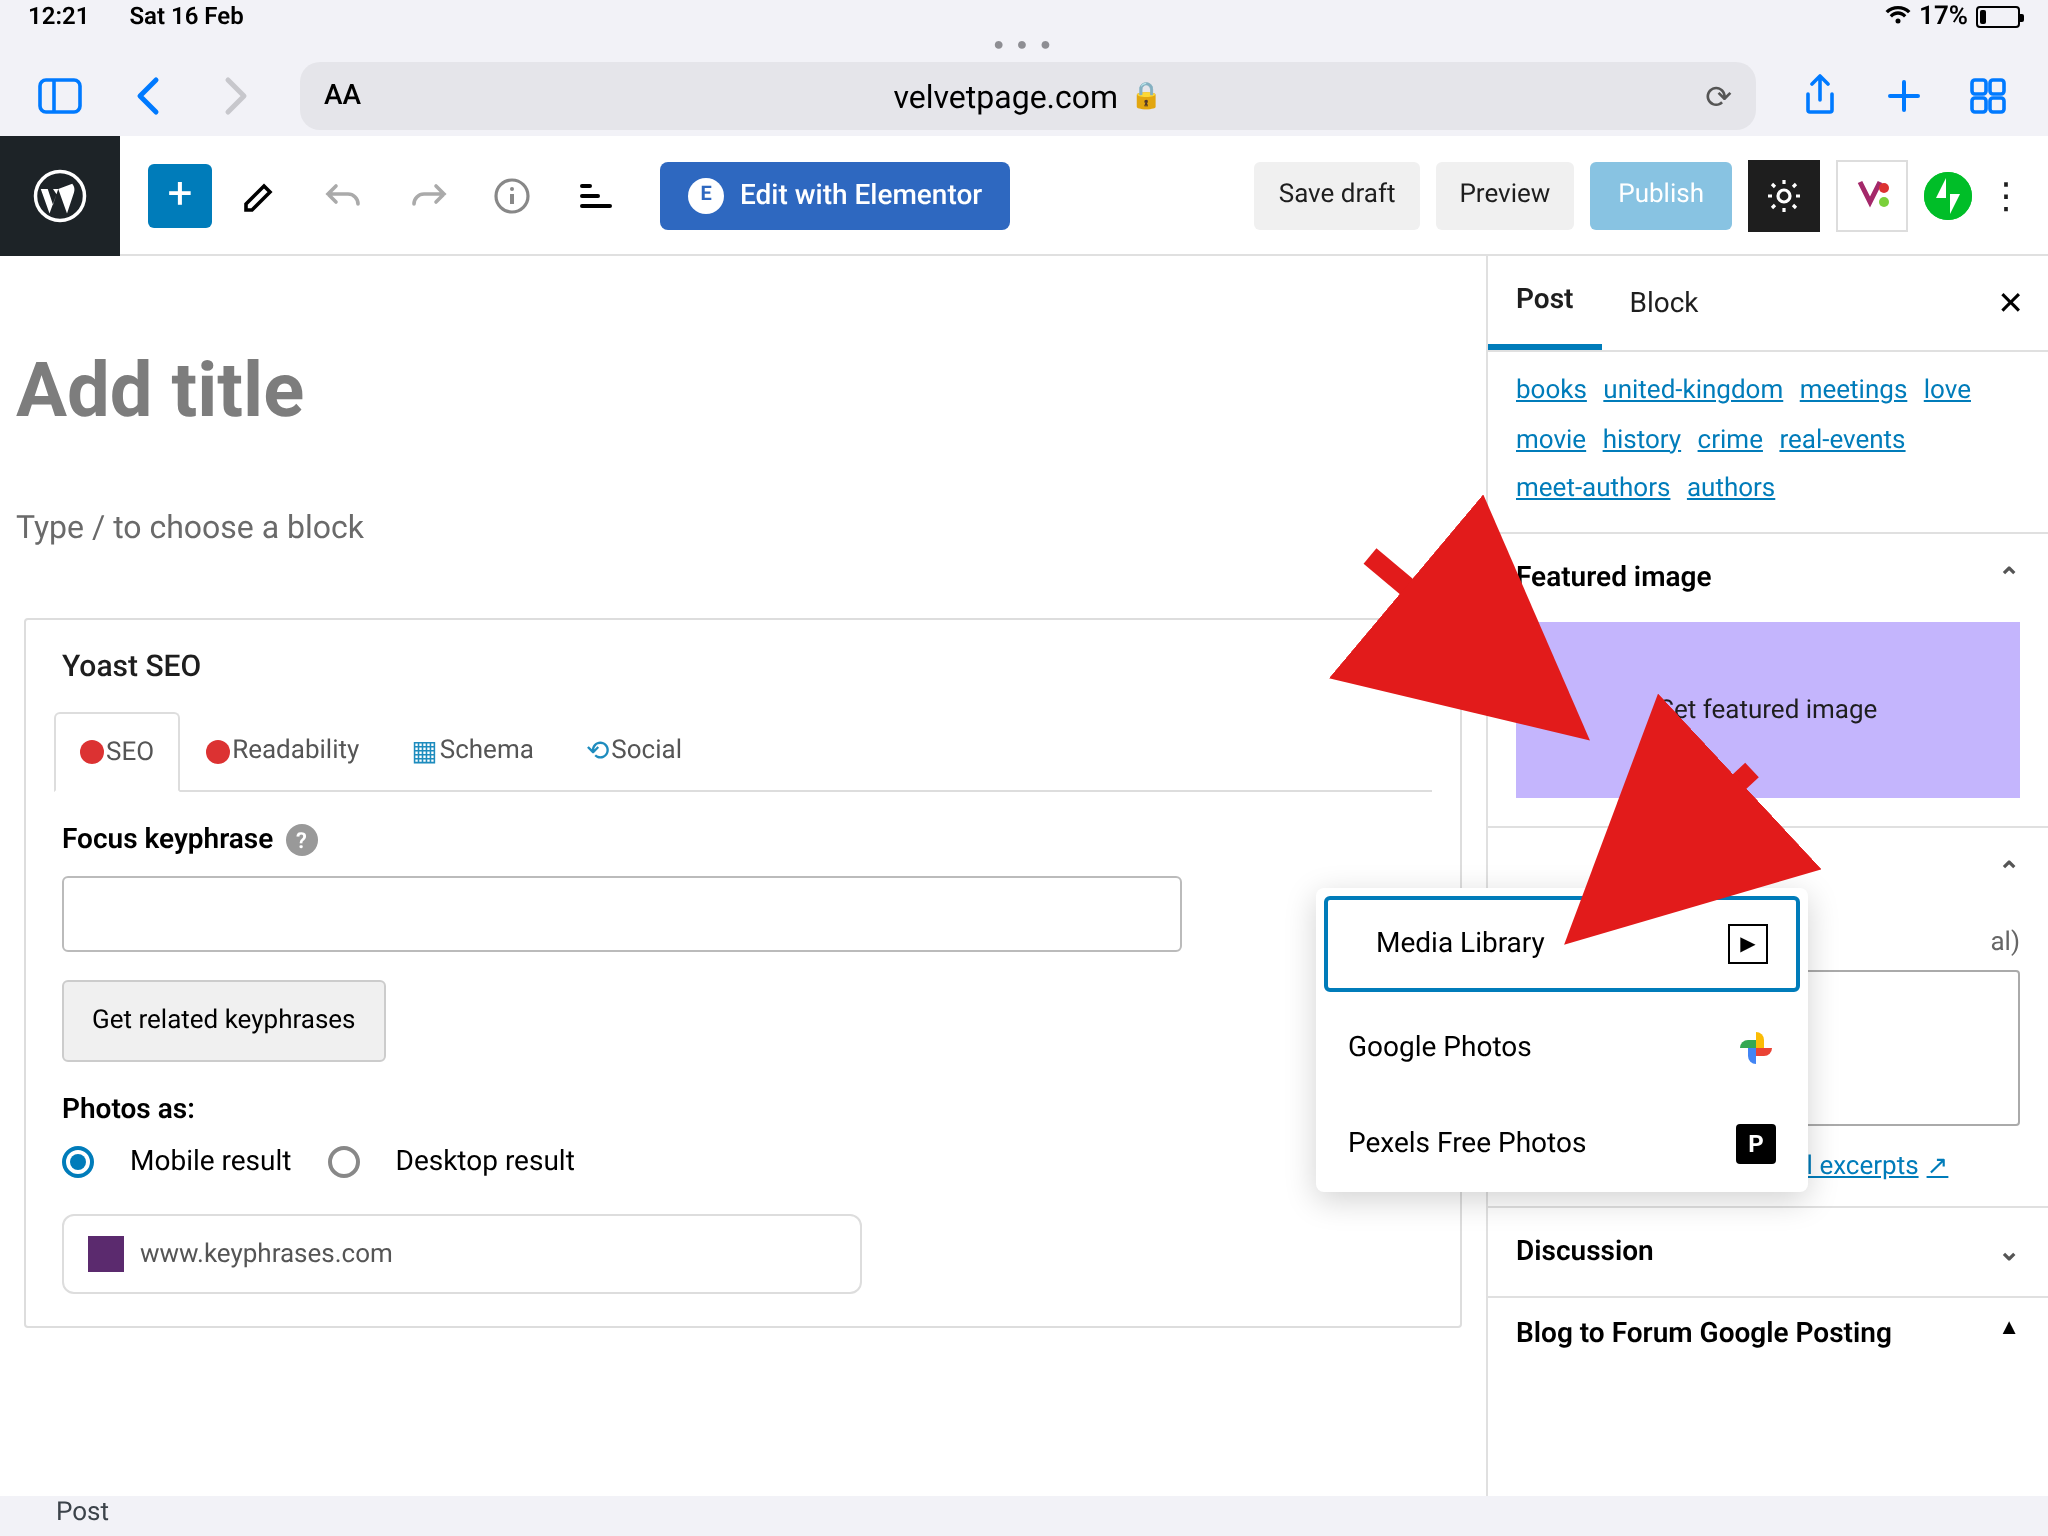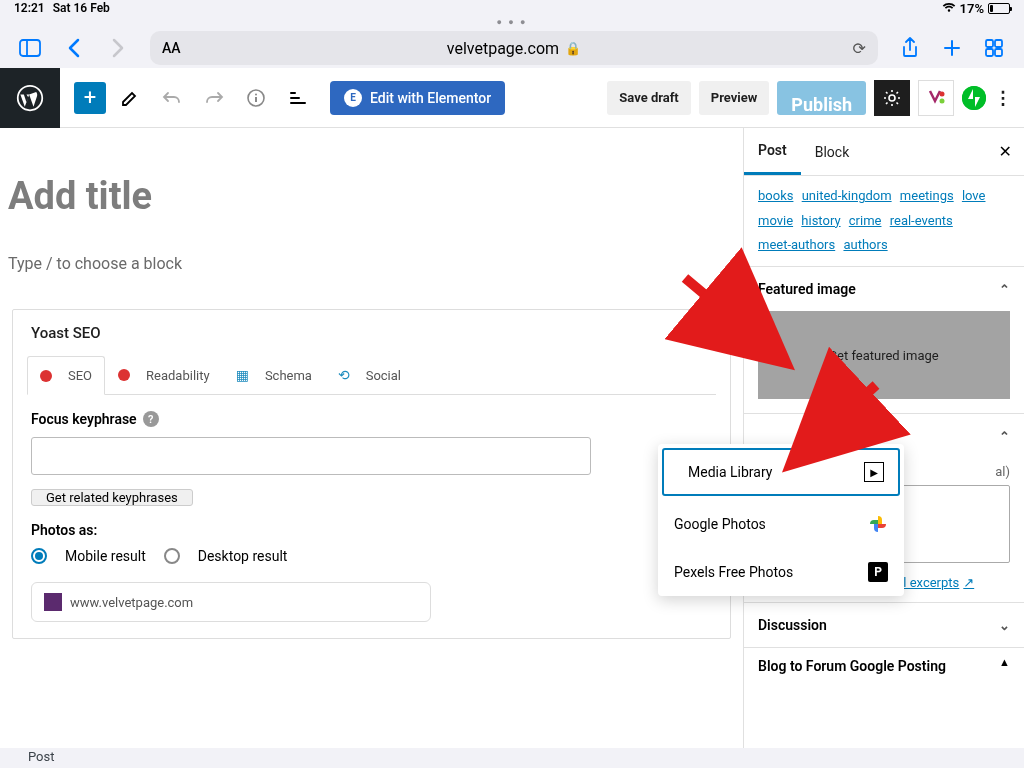--- a/index.html
+++ b/index.html
@@ -1,20 +1,20 @@
 <!DOCTYPE html>
 <html><head>
 <meta charset="utf-8">
 <style>
 * { margin: 0; padding: 0; box-sizing: border-box; font-family: -apple-system, BlinkMacSystemFont, "Segoe UI", Roboto, sans-serif; }
 body { width: 1024px; height: 768px; background: #f2f2f7; overflow: hidden; position: relative; }
 
 
 .status-bar { height: 16px; display: flex; justify-content: space-between; align-items: center; padding: 0 14px; font-size: 12px; font-weight: 600; }
-.status-left { display: flex; gap: 8px; align-items: flex-end; }
+.status-left { display: flex; gap: 20px; align-items: flex-end; }
 .status-right { display: flex; align-items: center; gap: 4px; }
 .wifi-icon { width: 14px; height: 10px; }
 .battery { width: 22px; height: 11px; border: 1px solid #000; border-radius: 2px; position: relative; }
 .battery::after { content: ""; position: absolute; right: -3px; top: 3px; width: 2px; height: 4px; background: #000; border-radius: 0 1px 1px 0; }
 .battery-fill { position: absolute; left: 1px; top: 1px; bottom: 1px; width: 17%; background: #000; border-radius: 1px; }
 
 
 .pill-row { height: 12px; display: flex; justify-content: center; align-items: center; }
 .pill { color: #8e8e93; font-size: 9px; letter-spacing: 2px; }
 
@@ -30,69 +30,69 @@
 
 
 .wp-top { height: 60px; background: #fff; display: flex; align-items: center; border-bottom: 1px solid #e0e0e0; }
 .wp-logo { width: 60px; height: 60px; background: #1d2327; display: flex; align-items: center; justify-content: center; }
 .wp-logo svg { width: 28px; height: 28px; }
 .wp-tools { display: flex; align-items: center; gap: 6px; padding: 0 14px; }
 .wp-icon-btn { width: 36px; height: 36px; display: flex; align-items: center; justify-content: center; border-radius: 3px; color: #1e1e1e; }
 .wp-add { background: #007cba; color: #fff; width: 32px; height: 32px; border-radius: 3px; display: flex; align-items: center; justify-content: center; font-size: 22px; }
 .wp-elementor { background: #2e68c0; color: #fff; height: 34px; padding: 0 14px; border-radius: 4px; display: flex; align-items: center; gap: 8px; font-size: 14px; font-weight: 500; margin-left: 8px; }
 .wp-elementor .ic { width: 18px; height: 18px; background: #fff; border-radius: 50%; display: flex; align-items: center; justify-content: center; color: #2e68c0; font-size: 10px; font-weight: bold; }
-.wp-top-right { margin-left: auto; display: flex; align-items: center; gap: 8px; padding-right: 12px; font-weight: bold; }
+.wp-top-right { margin-left: auto; display: flex; align-items: center; gap: 8px; padding-right: 12px; }
 .wp-grey-btn { background: #f0f0f0; color: #1e1e1e; height: 34px; padding: 0 12px; border-radius: 3px; display: flex; align-items: center; font-size: 13px; }
-.wp-blue-btn { background: #88c3e2; color: #fff; height: 34px; padding: 0 14px; border-radius: 3px; display: flex; align-items: flex-end; font-size: 18px; }
+.wp-blue-btn { background: #88c3e2; color: #fff; height: 34px; padding: 0 14px; border-radius: 3px; display: flex; align-items: center; font-size: 13px; }
 .wp-gear-box { width: 36px; height: 36px; background: #1e1e1e; display: flex; align-items: center; justify-content: center; }
 .wp-yoast { width: 36px; height: 36px; display: flex; align-items: center; justify-content: center; border: 1px solid #ddd; }
 .wp-jet { width: 24px; height: 24px; background: #00be28; border-radius: 50%; }
 .wp-more { font-size: 18px; color: #1e1e1e; }
 
 
 .main { display: flex; height: 620px; background: #fff; }
 .editor { flex: 1; padding: 0; overflow: hidden; position: relative; border-right: 1px solid #e0e0e0; }
 .title-input { font-size: 38px; color: #7d7d7d; padding: 46px 0 0 8px; font-weight: 700; }
 .block-prompt { color: #6a6a6a; font-size: 16px; padding: 36px 0 0 8px; }
 .add-block-btn { position: absolute; right: 12px; top: 172px; width: 26px; height: 26px; background: #1e1e1e; color: #fff; display: flex; align-items: center; justify-content: center; border-radius: 3px; font-size: 18px; }
 
 
 .yoast-panel { margin: 36px 12px 0 12px; border: 1px solid #ddd; border-radius: 2px; }
 .yoast-header { padding: 14px 18px; display: flex; justify-content: space-between; align-items: center; font-size: 15px; font-weight: 500; color: #1e1e1e; }
 .yoast-tabs { display: flex; border-bottom: 1px solid #ddd; margin: 0 14px; }
-.yoast-tab { padding: 10px 12px; display: flex; align-items: center; gap: 16px; font-size: 13px; color: #555; border: 1px solid transparent; }
+.yoast-tab { padding: 10px 12px; display: flex; align-items: center; gap: 1px; font-size: 13px; color: #555; border: 1px solid transparent; }
 .yoast-tab.active { border: 1px solid #ddd; border-bottom: 1px solid #fff; margin-bottom: -1px; background: #fff; border-radius: 3px 3px 0 0; }
 .dot-red { width: 12px; height: 12px; border-radius: 50%; background: #dc3232; }
 .sch-ic { color: #1e8cbe; font-size: 14px; }
 .soc-ic { color: #1e8cbe; font-size: 14px; }
 .yoast-body { padding: 16px 18px; }
 .focus-label { font-size: 14px; font-weight: 600; display: flex; align-items: center; gap: 6px; }
 .help-circle { width: 16px; height: 16px; border-radius: 50%; background: #999; color: #fff; font-size: 11px; display: flex; align-items: center; justify-content: center; }
 .focus-input { width: 560px; height: 38px; border: 1px solid #bbb; border-radius: 3px; margin-top: 10px; }
-.get-kw-btn { margin-top: 14px; padding: 0 14px; background: #f0f0f0; border: 1px solid #ccc; border-radius: 3px; font-size: 13px; display: inline-block; }
+.get-kw-btn { margin-top: 14px; padding: 12px 14px; background: #f0f0f0; border: 1px solid #ccc; border-radius: 3px; font-size: 13px; display: inline-block; }
 .google-preview { margin-top: 28px; border-top: 1px solid #eee; padding-top: 18px; display: flex; justify-content: space-between; align-items: center; font-size: 16px; color: #555; }
 .preview-as { margin-top: 16px; font-size: 14px; font-weight: 600; }
 .preview-radios { margin-top: 10px; display: flex; gap: 18px; font-size: 14px; align-items: center; }
 .radio { width: 16px; height: 16px; border: 2px solid #007cba; border-radius: 50%; display: inline-flex; align-items: center; justify-content: center; }
 .radio.checked::after { content: ""; width: 8px; height: 8px; background: #007cba; border-radius: 50%; }
 .radio.un { border-color: #888; }
 .preview-box { margin-top: 18px; border: 1px solid #ddd; border-radius: 6px; padding: 10px 12px; display: flex; align-items: center; gap: 8px; font-size: 13px; color: #555; width: 400px; }
 .favicon-sq { width: 18px; height: 18px; background: #5b2a6e; }
 
 
 .sidebar { width: 280px; background: #fff; overflow: hidden; }
 .sb-tabs { display: flex; border-bottom: 1px solid #e0e0e0; align-items: center; position: relative; }
 .sb-tab { padding: 14px 14px; font-size: 14px; color: #1e1e1e; }
 .sb-tab.active { font-weight: 600; border-bottom: 3px solid #007cba; }
 .sb-close { position: absolute; right: 12px; font-size: 16px; }
 .sb-tags { padding: 8px 14px; font-size: 13px; line-height: 1.9; }
 .sb-tags a { color: #007cba; text-decoration: underline; margin-right: 5px; }
 .sb-section { border-top: 1px solid #e0e0e0; padding: 14px 14px; display: flex; justify-content: space-between; align-items: center; font-size: 14px; font-weight: 600; }
 .chev { font-size: 13px; color: #555; }
-.featured-box { margin: 0 14px 14px 14px; height: 88px; background: #a3a3a3; display: flex; align-items: center; justify-content: center; font-size: 13px; color: #1e1e1e; }
+.featured-box { margin: 0 14px 14px 14px; height: 88px; background: #c4b5fd; display: flex; align-items: center; justify-content: center; font-size: 13px; color: #1e1e1e; }
 .excerpt-area { margin: 0 14px; }
 .excerpt-hint { text-align: right; font-size: 13px; color: #666; padding: 6px 0; }
 .excerpt-box { border: 1px solid #aaa; height: 78px; border-radius: 2px; }
 .learn-link { display: inline-flex; align-items: center; gap: 4px; color: #007cba; font-size: 13px; margin: 12px 14px; text-decoration: underline; }
 .blog-forum { padding: 10px 14px; font-size: 14px; font-weight: 600; border-top: 1px solid #e0e0e0; position: relative; }
 .inner-chev { position: absolute; right: 14px; top: 8px; font-size: 11px; }
 
 
 .media-dropdown { position: absolute; left: 658px; top: 444px; width: 246px; background: #fff; box-shadow: 0 4px 16px rgba(0,0,0,0.18); border-radius: 4px; overflow: hidden; z-index: 50; }
 .media-item { padding: 12px 14px; display: flex; justify-content: space-between; align-items: center; font-size: 14px; border: 2px solid transparent; }
@@ -285,21 +285,21 @@
         <div class="get-kw-btn"><span>Get related keyphrases</span></div>
         <div class="preview-as">Photos as:</div>
         <div class="preview-radios">
           <span class="radio checked"></span>
           <span>Mobile result</span>
           <span class="radio un"></span>
           <span>Desktop result</span>
         </div>
         <div class="preview-box">
           <span class="favicon-sq"></span>
-          <span>www.velvetpage.com</span>
+          <span>www.keyphrases.com</span>
         </div>
       </div>
     </div>
   </div>
 
   <div class="sidebar">
     <div class="sb-tabs">
       <div class="sb-tab active">Post</div>
       <div class="sb-tab">Block</div>
       <div class="sb-close">✕</div>

